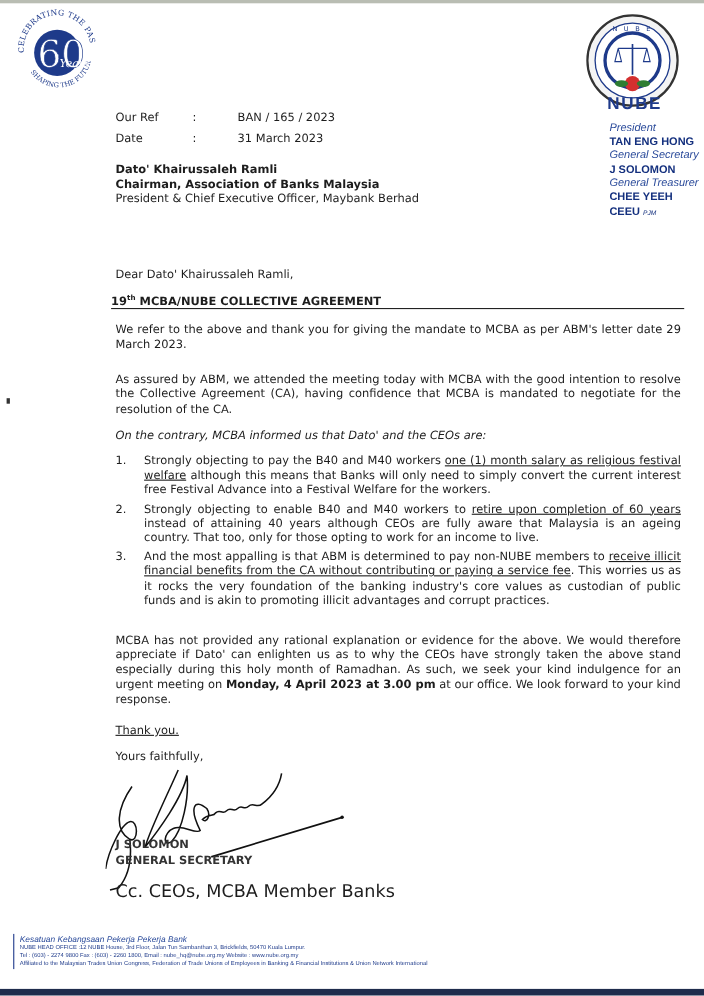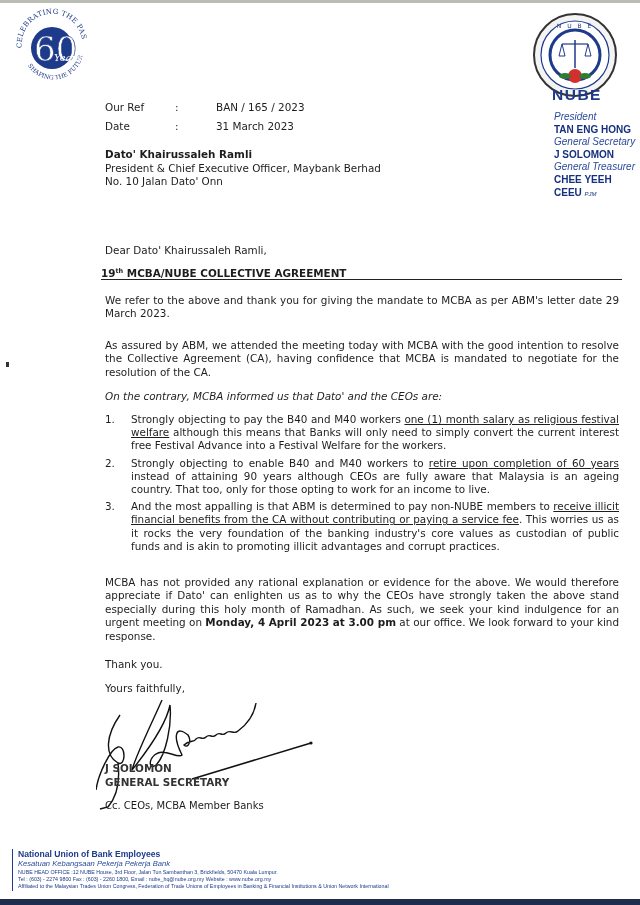--- a/index.html
+++ b/index.html
@@ -40,26 +40,26 @@
   .p1 { top: 294px; }
   .p2 { top: 339px; }
   .p3 { top: 390px; font-style: italic; }
   .list { left: 105px; top: 413px; width: 514px; font-size: 10.4px; line-height: 13.2px; }
   .li { display: flex; margin-bottom: 4px; }
   .li .num { width: 26px; flex: none; }
   .li .txt { flex: 1; text-align: justify; }
   .u { text-decoration: underline; }
   .p4 { top: 576px; }
   .p4 .bold { font-weight: bold; }
-  .thanks { top: 658px; }
+  .thanks { top: 658px; text-decoration: underline; }
   .yours { top: 682px; }
 
   .sig { left: 96px; top: 695px; width: 230px; height: 120px; }
   .signame { left: 105px; top: 762px; font-size: 10.4px; line-height: 13.5px; font-weight: bold; color: #333; }
-  .cc { left: 105px; top: 800px; font-size: 10px; }
+  .cc { left: 105px; top: 800px; font-size: 16px; }
 
   .footer { left: 12px; top: 849px; padding-left: 5px; border-left: 1.5px solid #1e3a8a; font-family: "Liberation Sans", sans-serif; }
   .f1 { font-size: 8.6px; font-weight: bold; color: #1e3a8a; line-height: 10px; }
   .f2 { font-size: 7.6px; font-style: italic; color: #2a4a9a; line-height: 9.5px; }
   .f3 { font-size: 5.3px; color: #1e3a8a; line-height: 7.4px; white-space: nowrap; }
   .bottombar { left: 0; top: 899px; width: 640px; height: 6px; background: #1f2c4c; }
   .mark { left: 6px; top: 362px; width: 3px; height: 5px; background: #333; }
 </style>
 </head>
 <body>
@@ -110,40 +110,40 @@
     </div>
   <div class="row">
       <span class="lbl">Date</span>
       <span class="col">:</span>
       <span>31 March 2023</span>
     </div>
 </div>
 
 <div class="abs addr">
   <div class="b">Dato' Khairussaleh Ramli</div>
+  <div class="b">Chairman, Association of Banks Malaysia</div>
   <div>President &amp; Chief Executive Officer, Maybank Berhad</div>
-  <div>No. 10 Jalan Dato' Onn</div>
 </div>
 
 <div class="abs body-text salut">Dear Dato' Khairussaleh Ramli,</div>
 
 <div class="abs subject"><span>19</span><sup>th</sup><span> MCBA/NUBE COLLECTIVE AGREEMENT</span></div>
 
 <div class="abs body-text p1">We refer to the above and thank you for giving the mandate to MCBA as per ABM's letter date 29 March 2023.</div>
 <div class="abs body-text p2">As assured by ABM, we attended the meeting today with MCBA with the good intention to resolve the Collective Agreement (CA), having confidence that MCBA is mandated to negotiate for the resolution of the CA.</div>
 <div class="abs body-text p3">On the contrary, MCBA informed us that Dato' and the CEOs are:</div>
 
 <div class="abs list">
   <div class="li">
     <span class="num">1.</span>
     <span class="txt"><span>Strongly objecting to pay the B40 and M40 workers </span><span class="u">one (1) month salary as religious festival welfare</span><span> although this means that Banks will only need to simply convert the current interest free Festival Advance into a Festival Welfare for the workers.</span></span>
   </div>
   <div class="li">
     <span class="num">2.</span>
-    <span class="txt"><span>Strongly objecting to enable B40 and M40 workers to </span><span class="u">retire upon completion of 60 years</span><span> instead of attaining 90 years although CEOs are fully aware that Malaysia is an ageing country. That too, only for those opting to work for an income to live.</span></span>
+    <span class="txt"><span>Strongly objecting to enable B40 and M40 workers to </span><span class="u">retire upon completion of 60 years</span><span> instead of attaining 40 years although CEOs are fully aware that Malaysia is an ageing country. That too, only for those opting to work for an income to live.</span></span>
   </div>
   <div class="li">
     <span class="num">3.</span>
     <span class="txt"><span>And the most appalling is that ABM is determined to pay non-NUBE members to </span><span class="u">receive illicit financial benefits from the CA without contributing or paying a service fee</span><span>.  This worries us as it rocks the very foundation of the banking industry's core values as custodian of public funds and is akin to promoting illicit advantages and corrupt practices.</span></span>
   </div>
 </div>
 
 <div class="abs body-text p4"><span>MCBA has not provided any rational explanation or evidence for the above.  We would therefore appreciate if Dato' can enlighten us as to why the CEOs have strongly taken the above stand especially during this holy month of Ramadhan.   As such, we seek your kind indulgence for an urgent meeting on </span><span class="bold">Monday, 4 April 2023 at 3.00 pm</span><span> at our office.   We look forward to your kind response.</span></div>
 
 <div class="abs body-text thanks">Thank you.</div>
@@ -158,19 +158,18 @@
 
 <div class="abs signame">
   <div>J SOLOMON</div>
   <div>GENERAL SECRETARY</div>
 </div>
 <div class="abs cc">Cc. CEOs, MCBA Member Banks</div>
 
 <div class="abs mark"></div>
 
 <div class="abs footer">
-  <div class="f1">National Union of Bank Employees</div>
   <div class="f2">Kesatuan Kebangsaan Pekerja Pekerja Bank</div>
   <div class="f3">NUBE HEAD OFFICE :12 NUBE House, 3rd Floor, Jalan Tun Sambanthan 3, Brickfields, 50470 Kuala Lumpur.</div>
   <div class="f3">Tel : (603) - 2274 9800   Fax : (603) - 2260 1800,  Email : nube_hq@nube.org.my  Website : www.nube.org.my</div>
   <div class="f3">Affiliated to the Malaysian Trades Union Congress, Federation of Trade Unions of Employees in Banking &amp; Financial Institutions &amp; Union Network International</div>
 </div>
 <div class="abs bottombar"></div>
 
 </body></html>

